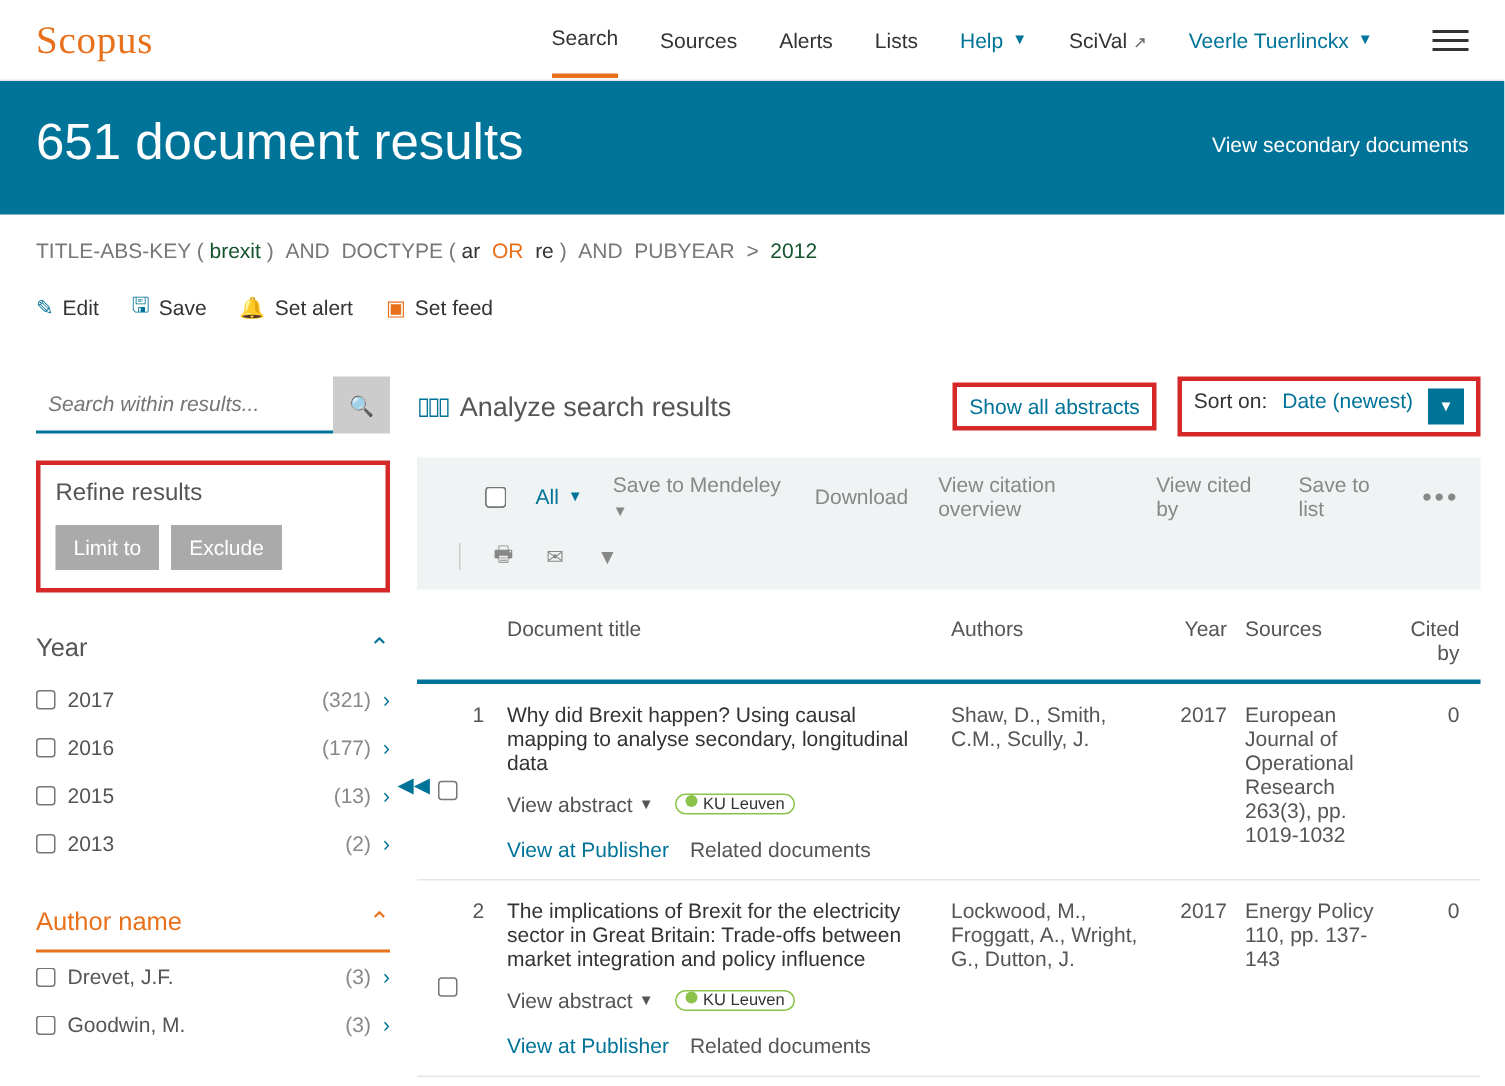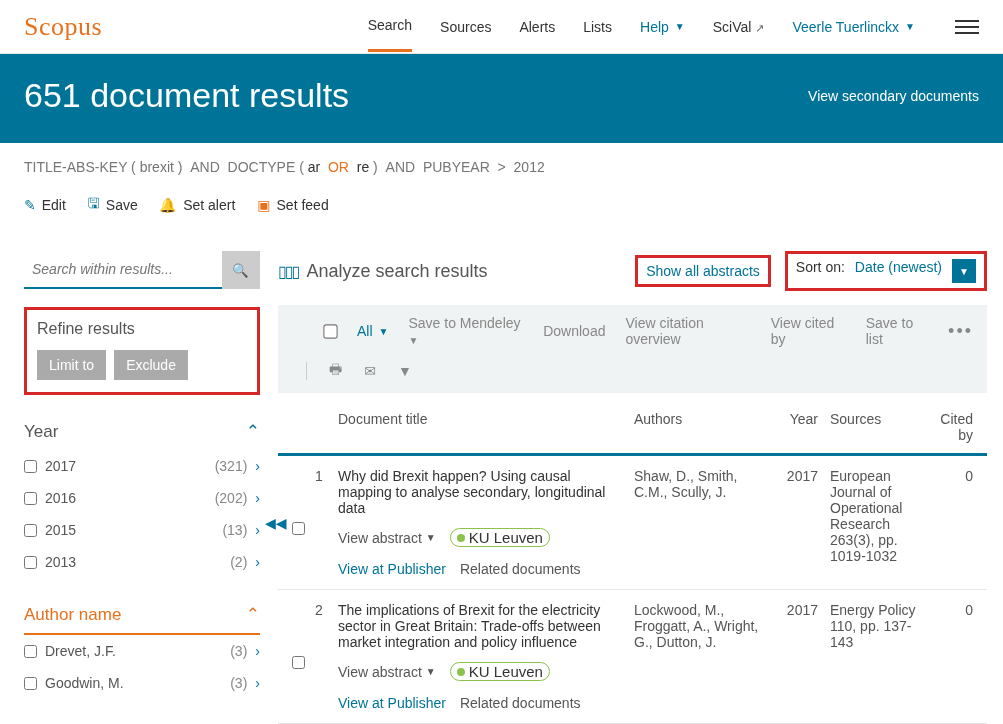--- a/index.html
+++ b/index.html
@@ -11,21 +11,21 @@
 .nav-item.active { border-bottom: 3px solid #e9711c; }
 .nav-user { display: flex; align-items: center; gap: 6px; color: #007398; }
 .chevron { font-size: 10px; }
 .ext-icon { font-size: 11px; color: #666; }
 .burger { display: flex; flex-direction: column; gap: 4px; cursor: pointer; margin-left: 12px; }
 .burger span { width: 24px; height: 2px; background: #333; }
 .hero { background: #007398; color: #fff; padding: 22px 24px 28px; display: flex; justify-content: space-between; align-items: center; }
 .hero h1 { font-size: 34px; font-weight: 300; }
 .hero-link { color: #fff; font-size: 14px; cursor: pointer; }
 .query-row { padding: 16px 24px; color: #777; font-size: 14px; }
-.query-row .kw { color: #737373; }
+.query-row .kw { color: #14532d; }
 .query-row .kw2 { color: #333; }
 .query-row .op { color: #777; }
 .query-row .op2 { color: #e9711c; }
 .actions-row { display: flex; gap: 22px; padding: 2px 24px 18px; align-items: center; color: #333; font-size: 14px; }
 .action { display: flex; align-items: center; gap: 6px; cursor: pointer; }
 .icon { font-size: 14px; }
 .ic-blue { color: #007398; }
 .ic-gray { color: #777; }
 .ic-orange { color: #e9711c; }
 .main { display: flex; padding: 0 16px 0 24px; gap: 18px; }
@@ -76,21 +76,21 @@
 .trow .col-title { flex: 0 0 296px; padding-right: 14px; }
 .trow .col-auth { flex: 0 0 140px; padding-right: 10px; color: #555; }
 .trow .col-year { flex: 0 0 44px; text-align: right; color: #555; }
 .trow .col-src { flex: 0 0 104px; margin-left: 12px; color: #555; }
 .trow .col-cite { flex: 1; text-align: right; color: #555; }
 .doc-title { color: #333; }
 .sub-actions { display: flex; align-items: center; gap: 14px; margin-top: 12px; margin-bottom: 12px; font-size: 14px; flex-wrap: wrap; }
 .sub-actions .va { color: #555; display: flex; align-items: center; gap: 4px; }
 .sub-actions .link { color: #007398; cursor: pointer; }
 .sub-actions .rel { color: #555; }
-.kubadge { display: inline-flex; align-items: center; border: 1px solid #8bc34a; border-radius: 10px; padding: 0 6px; font-size: 15px; }
+.kubadge { display: inline-flex; align-items: flex-start; border: 1px solid #8bc34a; border-radius: 10px; padding: 0 6px; font-size: 11px; }
 .kubadge .dot { width: 8px; height: 8px; background: #8bc34a; border-radius: 50%; margin-right: 4px; }
 .collapse-handle { position: absolute; left: -13px; top: 280px; color: #007398; font-size: 14px; cursor: pointer; }
 </style>
 </head>
 <body>
 
 <div class="topbar">
   <div class="logo">Scopus</div>
   <div class="nav">
     <div class="nav-item active">Search</div>
@@ -166,21 +166,21 @@
       </div>
       <div class="facet-row">
           <input type="checkbox" style="">
           <span>2017</span>
           <span class="count">(321)</span>
           <span class="arrow">›</span>
         </div>
       <div class="facet-row">
           <input type="checkbox" style="">
           <span>2016</span>
-          <span class="count">(202)</span>
+          <span class="count">(177)</span>
           <span class="arrow">›</span>
         </div>
       <div class="facet-row">
           <input type="checkbox" style="">
           <span>2015</span>
           <span class="count">(13)</span>
           <span class="arrow">›</span>
         </div>
       <div class="facet-row">
           <input type="checkbox" style="">

